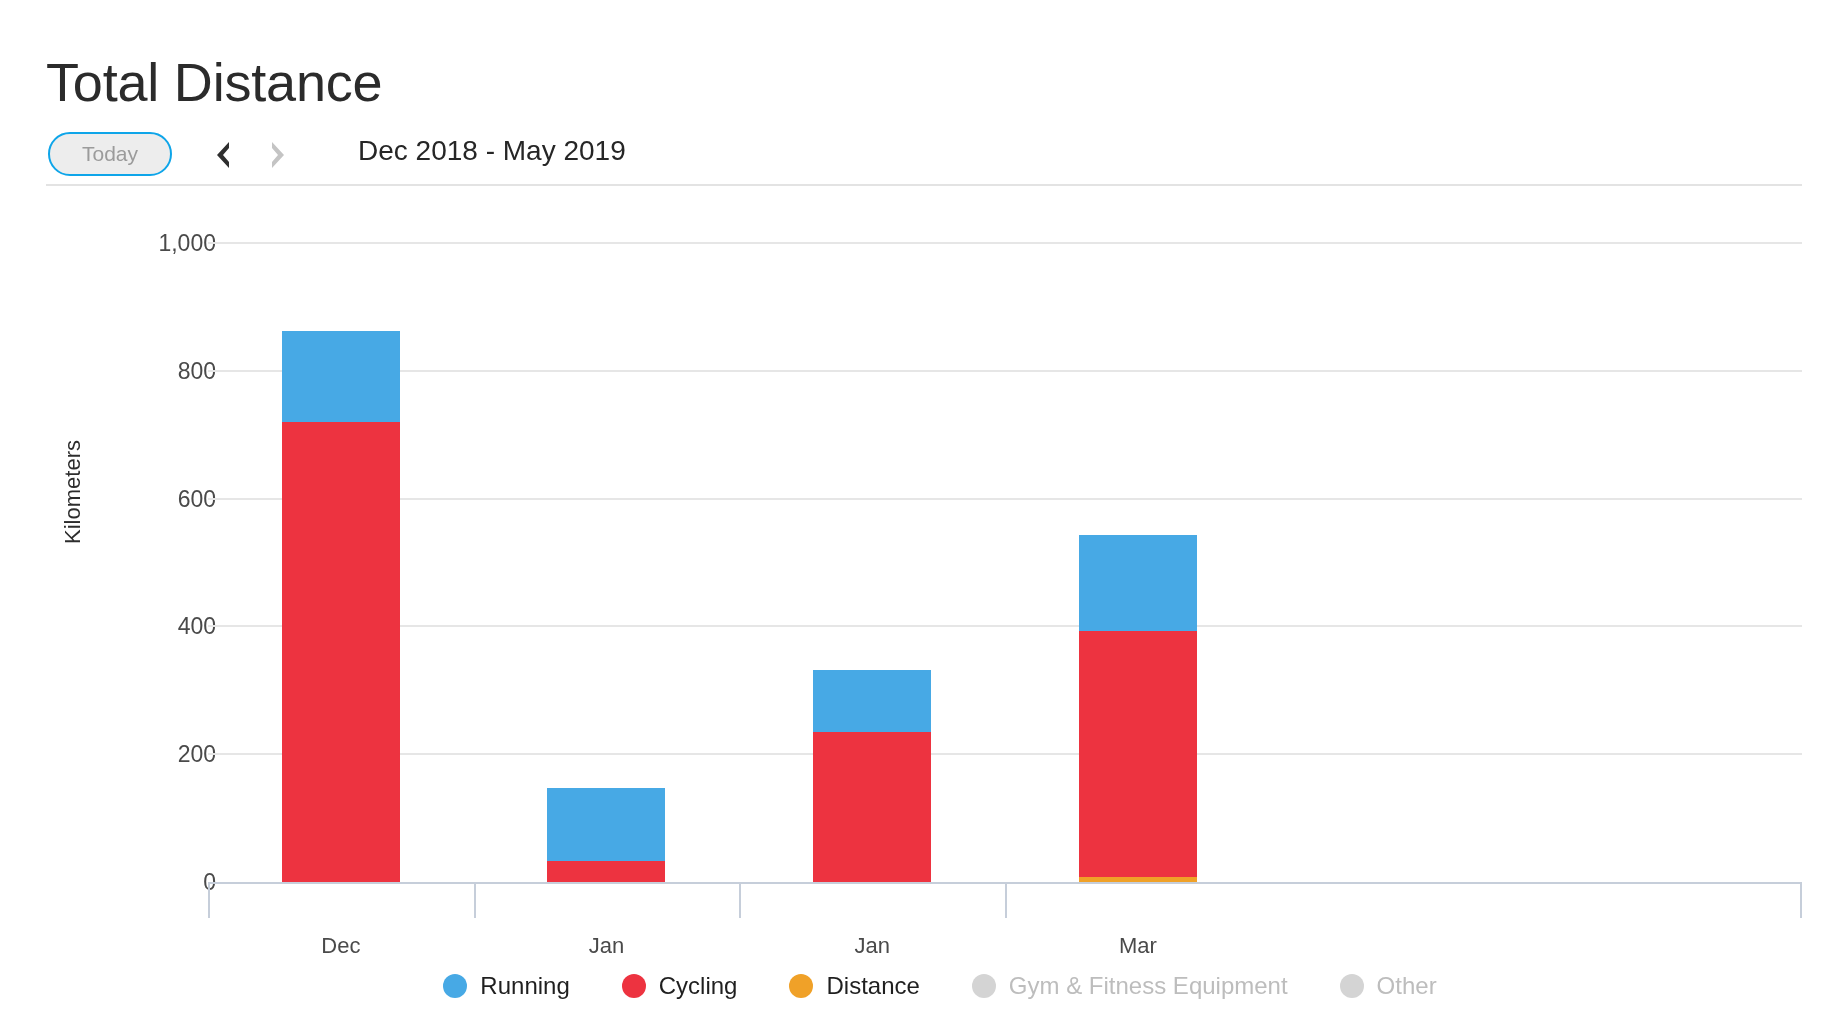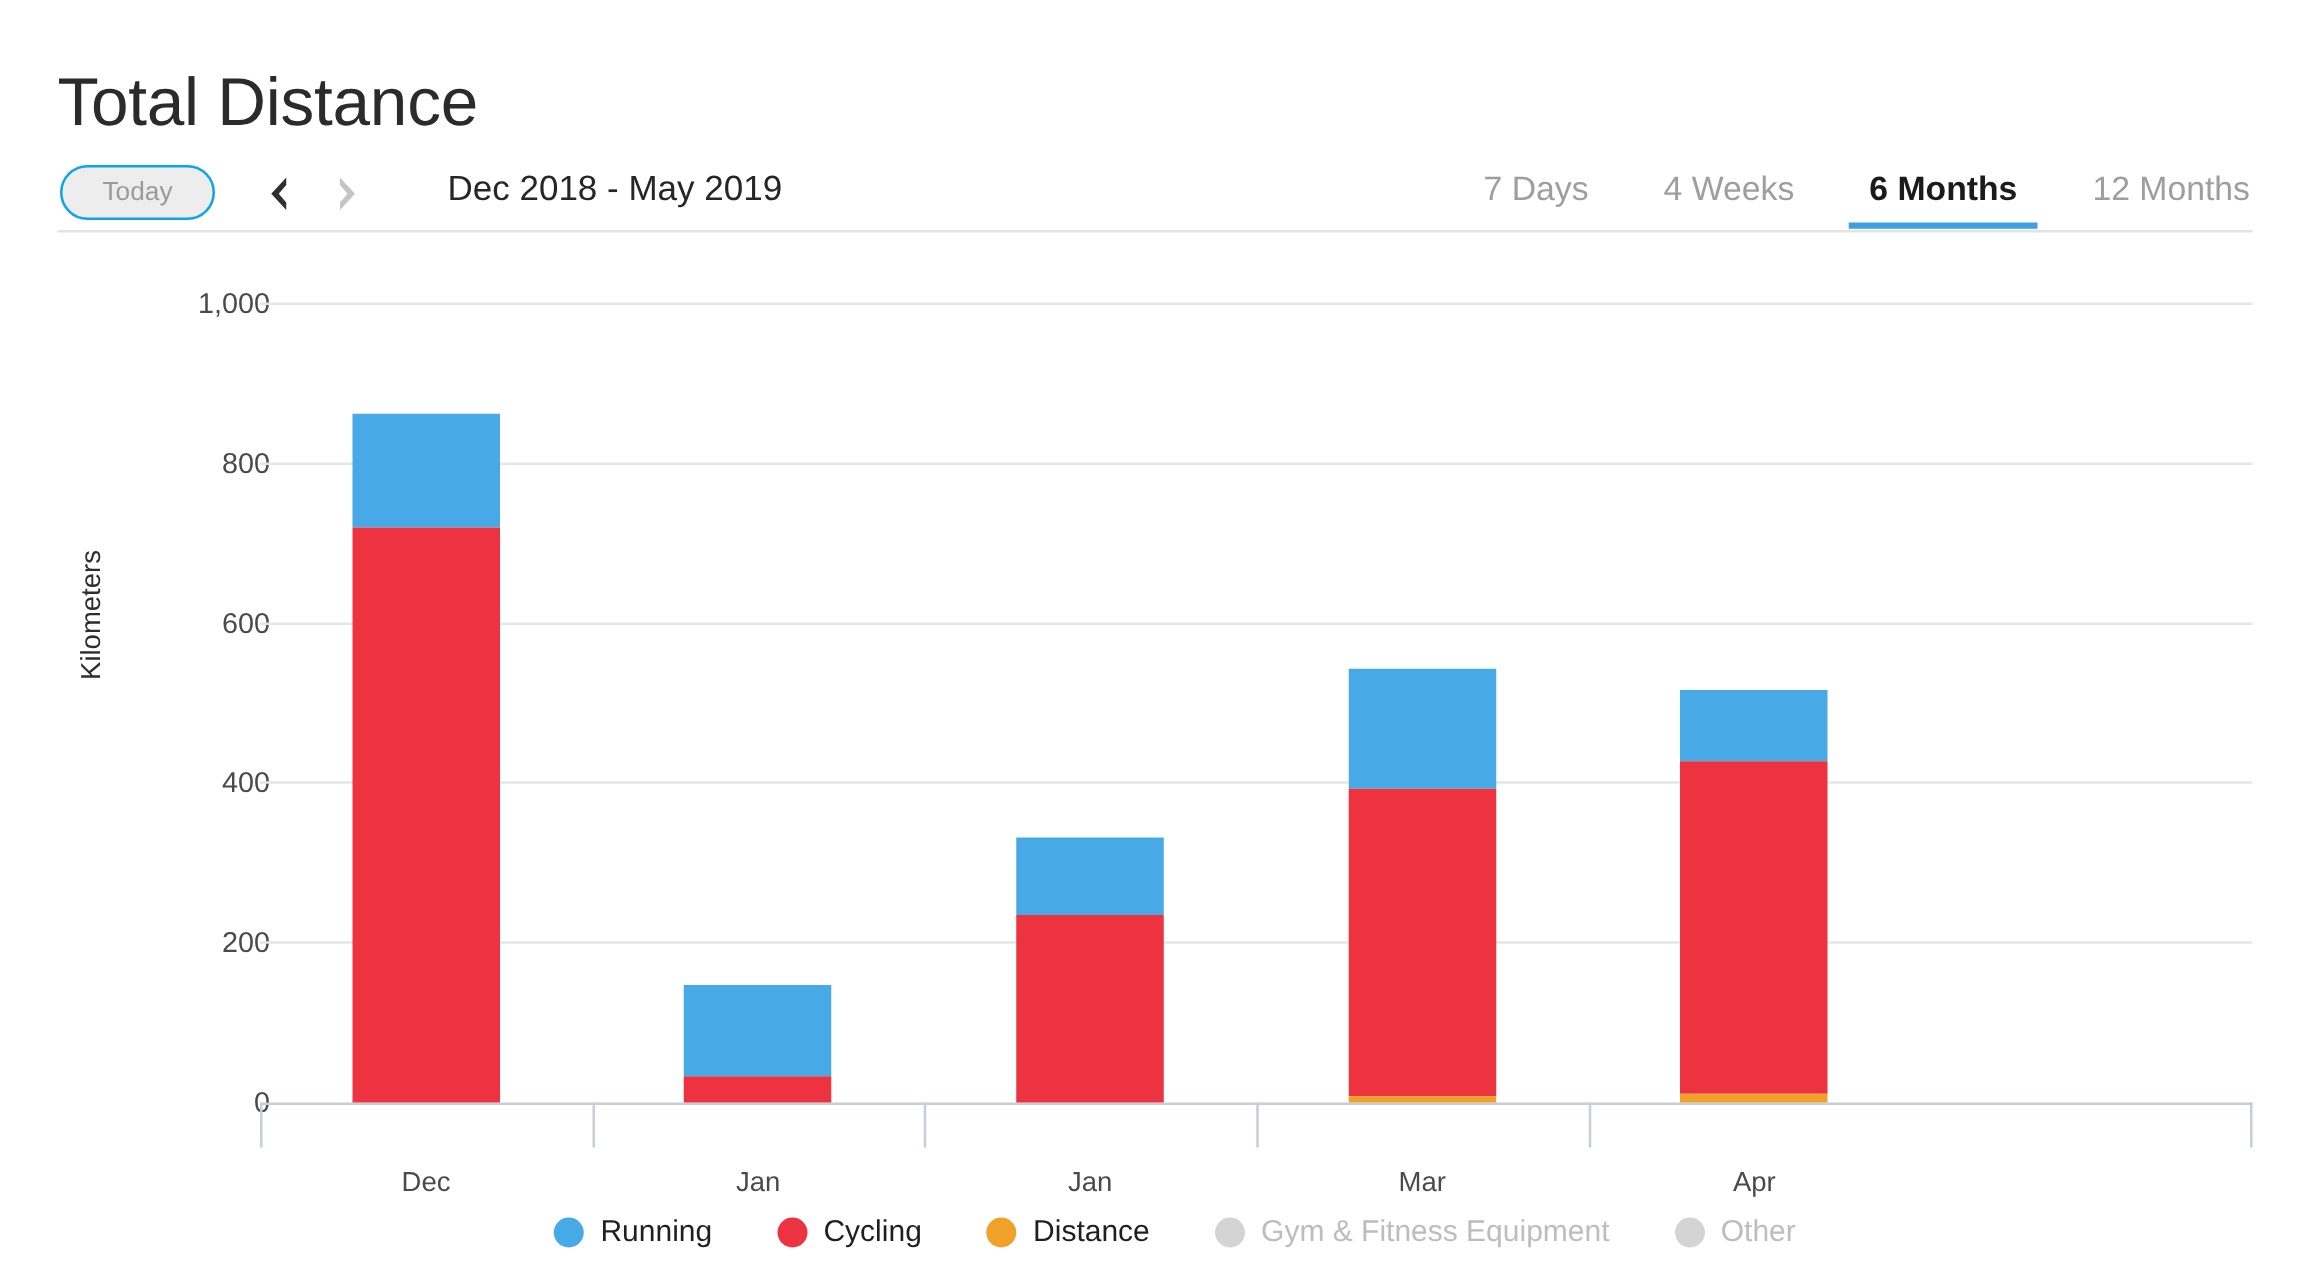--- a/index.html
+++ b/index.html
@@ -259,26 +259,20 @@
       </svg>
     </div>
     <div class="nav-arrow nav-next">
       <svg width="20" height="30" viewBox="0 0 20 30" aria-hidden="true">
         <path d="M4 2 L16 15 L4 28 L4 22 L10 15 L4 8 Z" fill="currentColor"></path>
       </svg>
     </div>
 
     <div class="range-label">Dec 2018 - May 2019</div>
 
-    <div class="period-tabs">
-      <div class="period-tab">7 Days</div>
-      <div class="period-tab">4 Weeks</div>
-      <div class="period-tab active">6 Months</div>
-      <div class="period-tab">12 Months</div>
-    </div>
   </div>
 
   <div class="chart-area">
     <div class="chart-inner">
       <div class="ylabel">Kilometers</div>
       <div id="yticks">
           <div class="ytick" style="top: 882px;">0</div>
           <div class="ytick" style="top: 754.2px;">200</div>
           <div class="ytick" style="top: 626.4px;">400</div>
           <div class="ytick" style="top: 498.6px;">600</div>
@@ -319,29 +313,20 @@
           </div>
           <div class="bar-slot" style="left: 50%; width: 16.6667%;">
             <div class="bar">
               <div class="seg" style="height: 95.85px; background: rgb(71, 169, 229);"></div>
               <div class="seg" style="height: 246.015px; background: rgb(237, 51, 64);"></div>
               <div class="seg" style="height: 5.112px; background: rgb(240, 161, 40);"></div>
             </div>
             <div class="xlabel">Mar</div>
             <div class="bar-tick" style="left: 0px;"></div>
           </div>
-          <div class="bar-slot" style="left: 66.6667%; width: 16.6667%;">
-            <div class="bar">
-              <div class="seg" style="height: 56.871px; background: rgb(71, 169, 229);"></div>
-              <div class="seg" style="height: 265.824px; background: rgb(237, 51, 64);"></div>
-              <div class="seg" style="height: 7.029px; background: rgb(240, 161, 40);"></div>
-            </div>
-            <div class="xlabel">Apr</div>
-            <div class="bar-tick" style="left: 0px;"></div>
-          </div>
           <div class="bar-tick" style="left: 0px;"></div>
           <div class="bar-tick" style="right: 0px;"></div>
         </div>
     </div>
   </div>
 
   <div class="legend" id="legend">
       <div class="legend-item">
         <span class="legend-dot" style="background: rgb(71, 169, 229);"></span>
         <span class="legend-label">Running</span>

